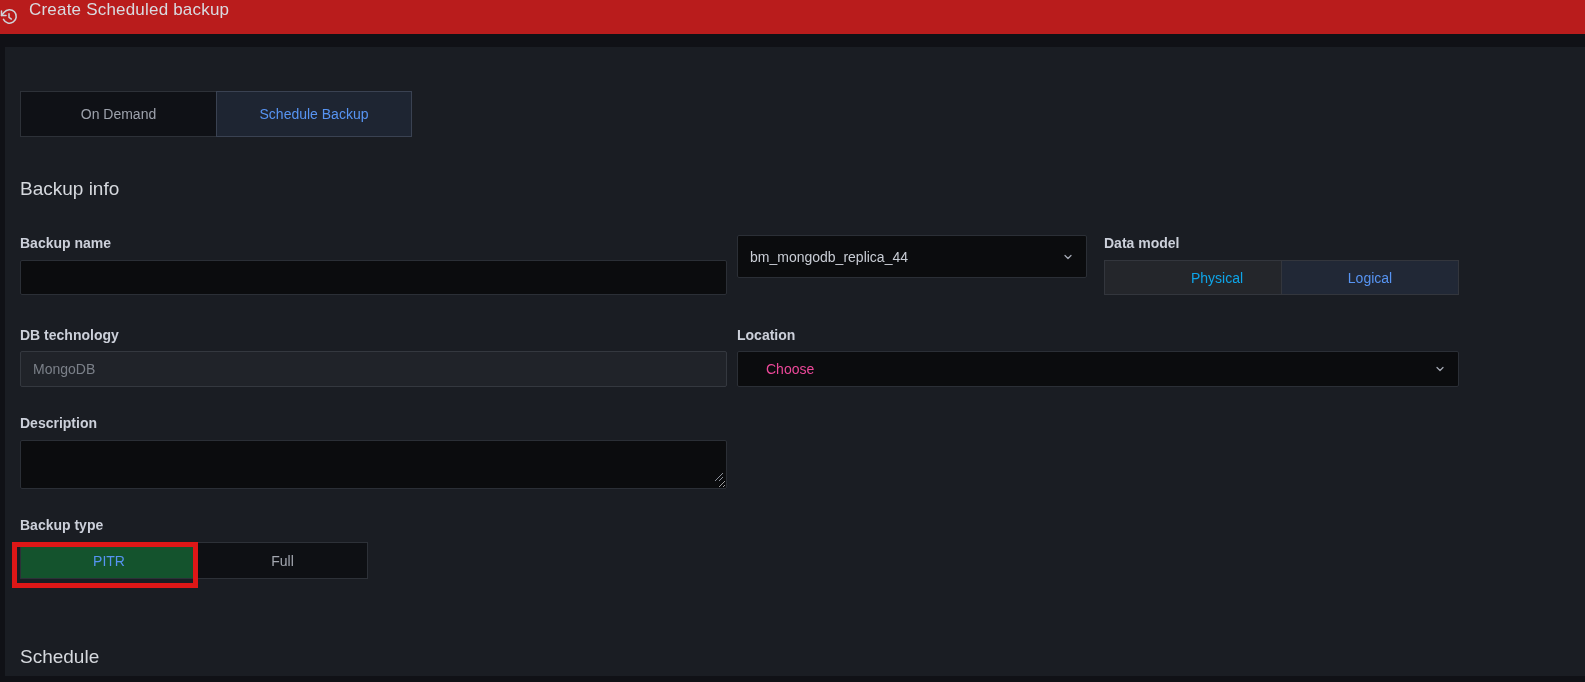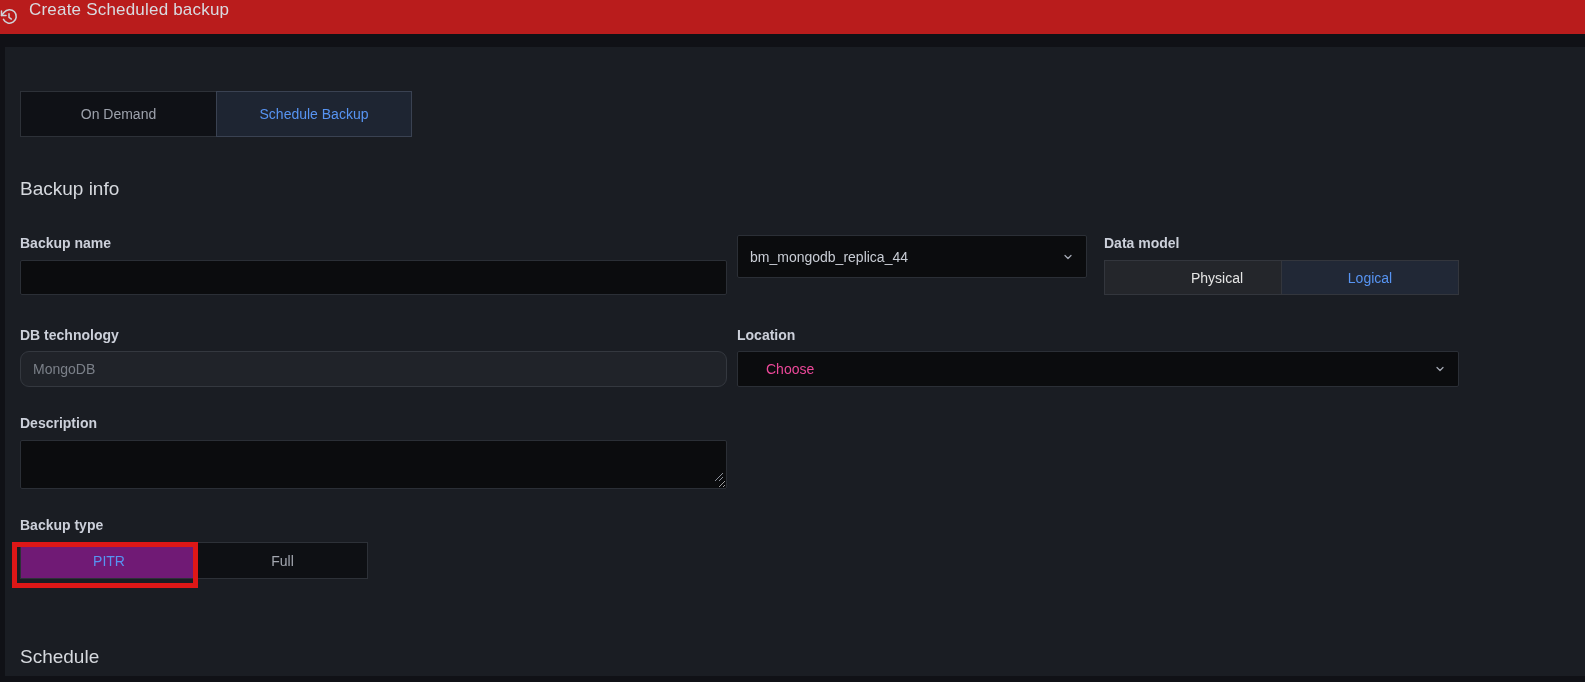--- a/index.html
+++ b/index.html
@@ -47,21 +47,21 @@
     display:block; font-size:14px; font-weight:700; color:#ccd0da;
     margin-bottom:9px; line-height:16px;
   }
   .text-input, .select-box, .textarea-wrap textarea {
     background:#0b0c0e; border:1px solid #2b2f36; border-radius:2px;
     color:#c9cdd5; font-size:14px;
     font-family:"Liberation Sans","DejaVu Sans",sans-serif;
   }
   .text-input { height:35px; width:100%; padding:0 12px; outline:none; }
   .text-input:disabled, .text-input.disabled {
-    background:#202329; border-color:#34383f; color:#7b8089;border-radius:9px;
+    background:#202329; border-color:#34383f; color:#7b8089;
   }
   .select-box {
     height:43px; width:100%; display:flex; align-items:center;
     padding:0 12px; cursor:pointer; justify-content:space-between;
   }
   .select-box .select-value { color:#c9cdd5; }
   .select-box .select-placeholder { color:#ec4899;margin-left:16px; }
   .chev { display:flex; align-items:center; margin-left:8px; }
 
   .f-backup-name   { left:15px;  top:188px; width:707px; }
@@ -75,25 +75,25 @@
   .f-db-technology .field-label, .f-location .field-label { margin-bottom:8px; }
   .f-db-technology .text-input, .f-location .select-box { height:36px; }
 
   
   .toggle-group { display:flex; }
   .toggle-btn {
     height:35px; display:flex; align-items:center; justify-content:center;
     font-size:14px; cursor:pointer;
   }
   .f-data-model .toggle-btn { width:178px; border:1px solid #33363d; }
-  .f-data-model .toggle-btn.inactive { background:#24262b; color:#e5e5e5;padding-left:48px; }
+  .f-data-model .toggle-btn.inactive { background:#24262b; color:#0ea5e9;padding-left:48px; }
   .f-data-model .toggle-btn.active   { background:#212836; color:#5794f2; margin-left:-1px; }
 
   .f-backup-type .toggle-btn { height:37px; border:1px solid #2d3138; }
-  .f-backup-type .toggle-btn.active   { width:178px; background:#701a75; color:#5794f2; }
+  .f-backup-type .toggle-btn.active   { width:178px; background:#14532d; color:#5794f2; }
   .f-backup-type .toggle-btn.inactive { width:171px; background:#0e1014; color:#a3a7b0; margin-left:-1px; }
 
   
   .textarea-wrap { position:relative; width:707px; }
   .textarea-wrap textarea {
     width:100%; height:49px; resize:vertical; padding:6px 12px; outline:none; display:block;
   }
   .resize-corner { position:absolute; right:3px; bottom:3px; pointer-events:none; }
 
   

